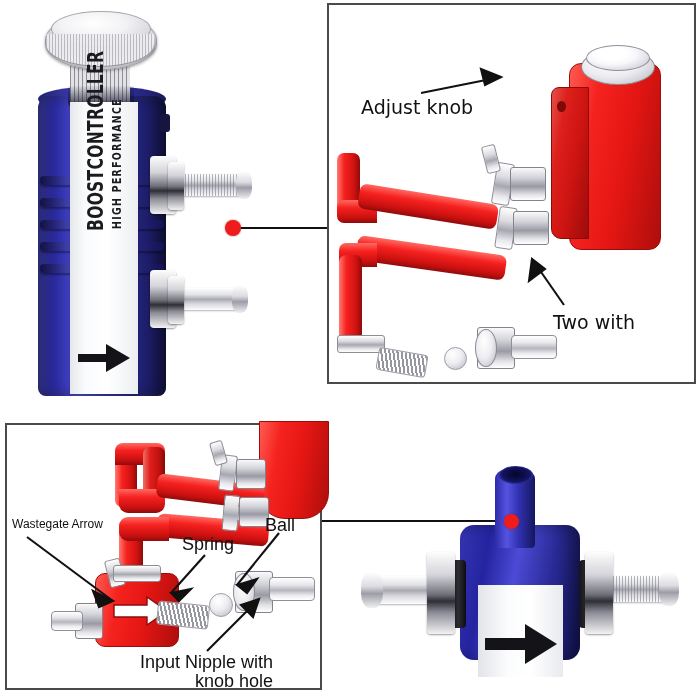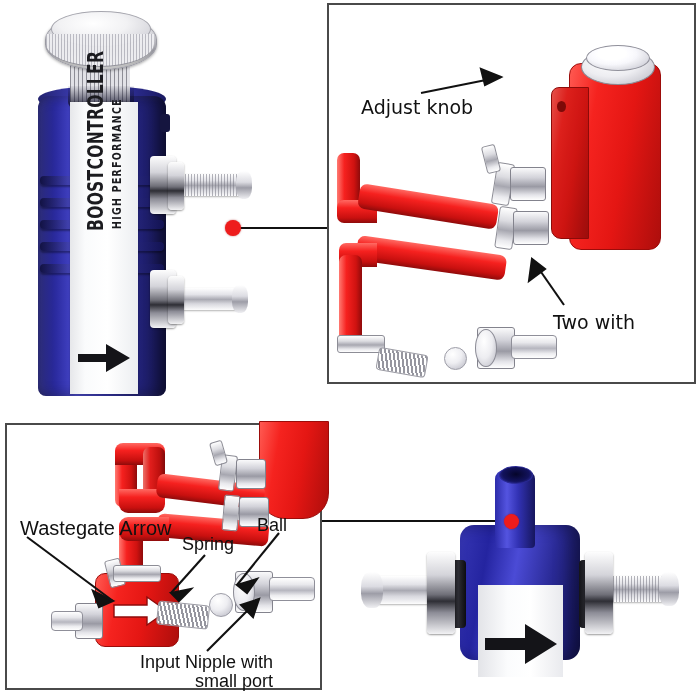--- a/index.html
+++ b/index.html
@@ -309,26 +309,26 @@
     <div class="clamp" style="left:106px;top:140px;width:46px;height:15px;"></div>
     <div class="hexnut" style="left:68px;top:178px;width:26px;height:34px;"></div>
     <div class="nipple-body" style="left:44px;top:186px;width:30px;height:18px;"></div>
 
     <div class="spring" style="left:150px;top:178px;width:50px;height:22px;transform:rotate(6deg);"></div>
     <div class="ball" style="left:202px;top:168px;width:22px;height:22px;"></div>
     <div class="hexnut" style="left:228px;top:146px;width:36px;height:40px;"></div>
     <div class="cap-chrome" style="left:226px;top:148px;width:20px;height:36px;"></div>
     <div class="nipple-body" style="left:262px;top:152px;width:44px;height:22px;"></div>
 
-    <div class="label grotesque" style="left:13px;top:93px;font-size:20px;">Wastegate Arrow</div>
+    <div class="label grotesque" style="left:5px;top:93px;font-size:12px;">Wastegate Arrow</div>
     <div class="label grotesque" style="left:175px;top:110px;font-size:18px;">Spring</div>
-    <div class="label grotesque" style="left:250px;top:91px;font-size:18px;">Ball</div>
+    <div class="label grotesque" style="left:258px;top:91px;font-size:18px;">Ball</div>
     <div class="label grotesque two-line" style="left:116px;top:228px;width:150px;font-size:18px;text-align:right;">
       <span>Input Nipple with</span><br>
-      <span>small port</span>
+      <span>knob hole</span>
     </div>
 
     <svg style="position:absolute;left:0;top:0;width:317px;height:267px;">
       <g stroke="#111" stroke-width="2.1" fill="#111">
 
         <path d="M20 112 L106 176"></path>
         <path d="M106 176 L86 166 L92 182 Z"></path>
 
         <path d="M198 130 L164 168"></path>
         <path d="M164 168 L184 164 L172 176 Z"></path>

